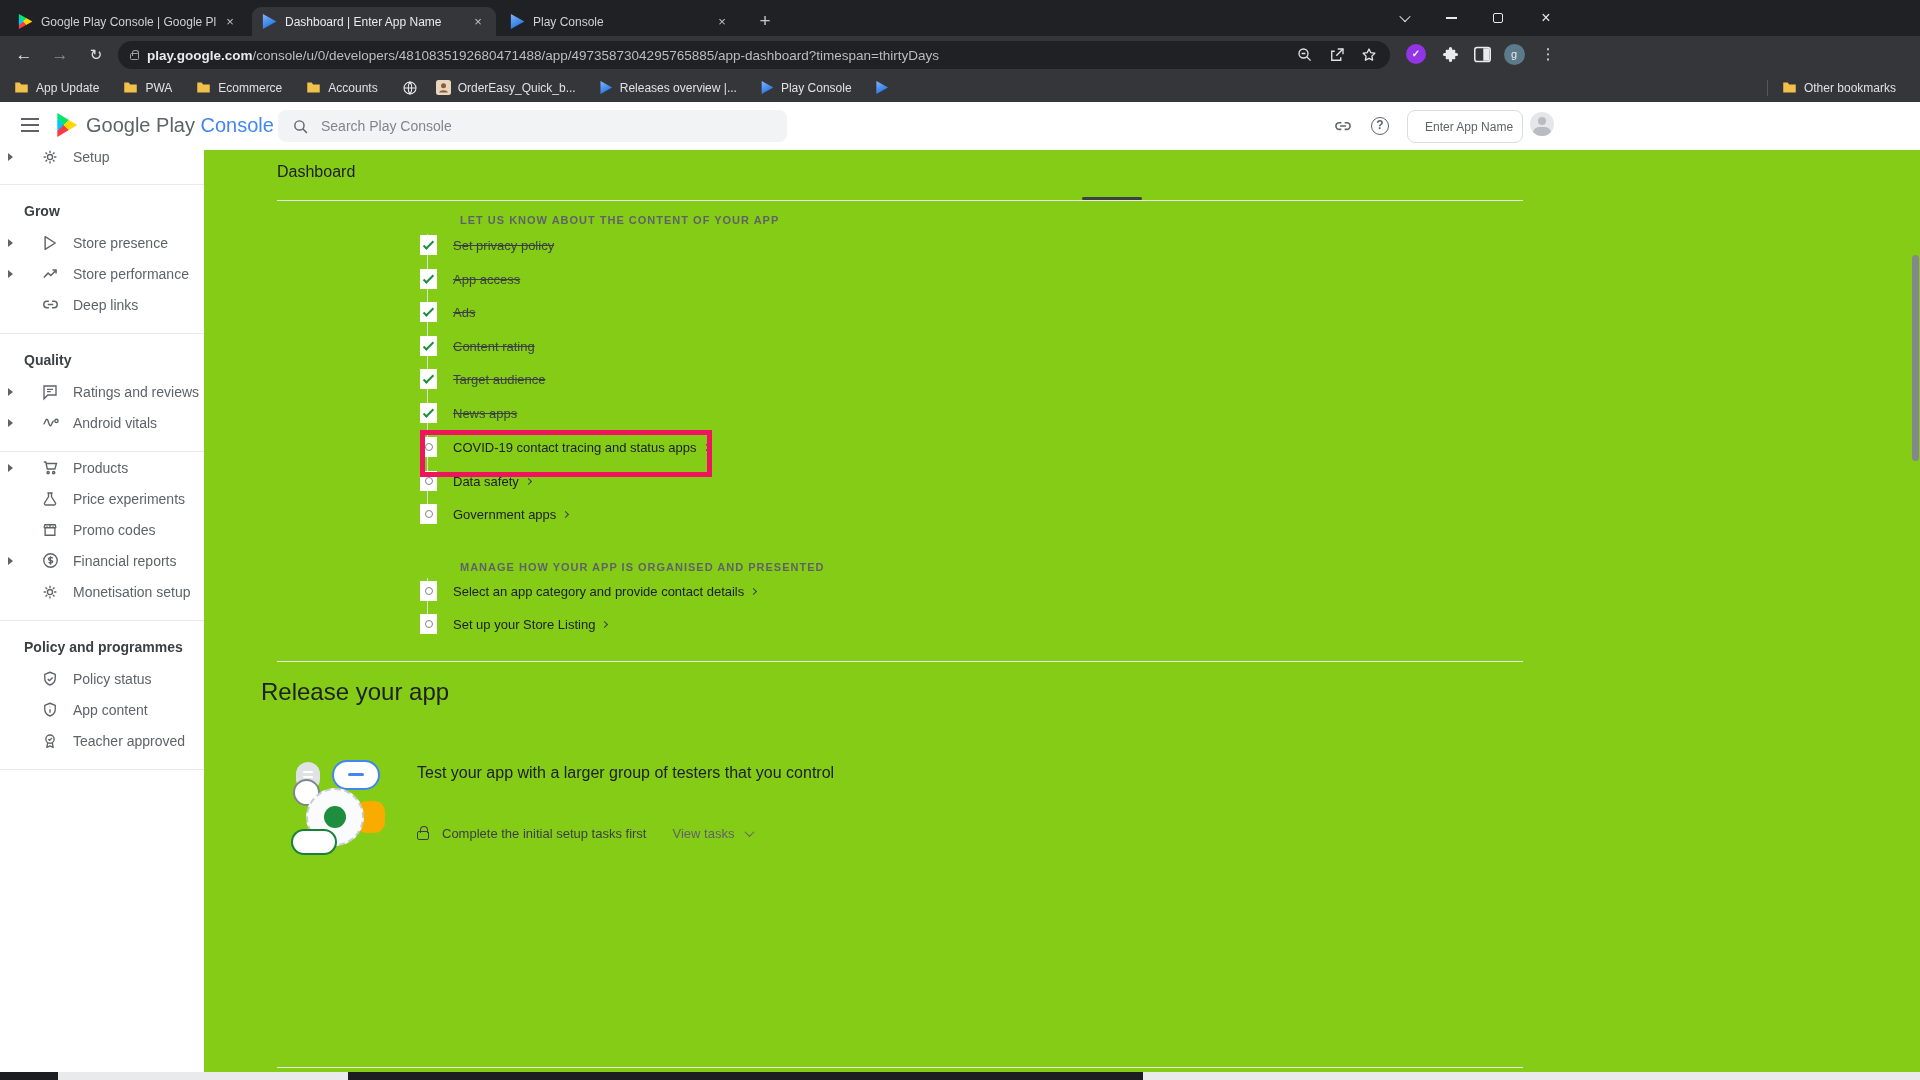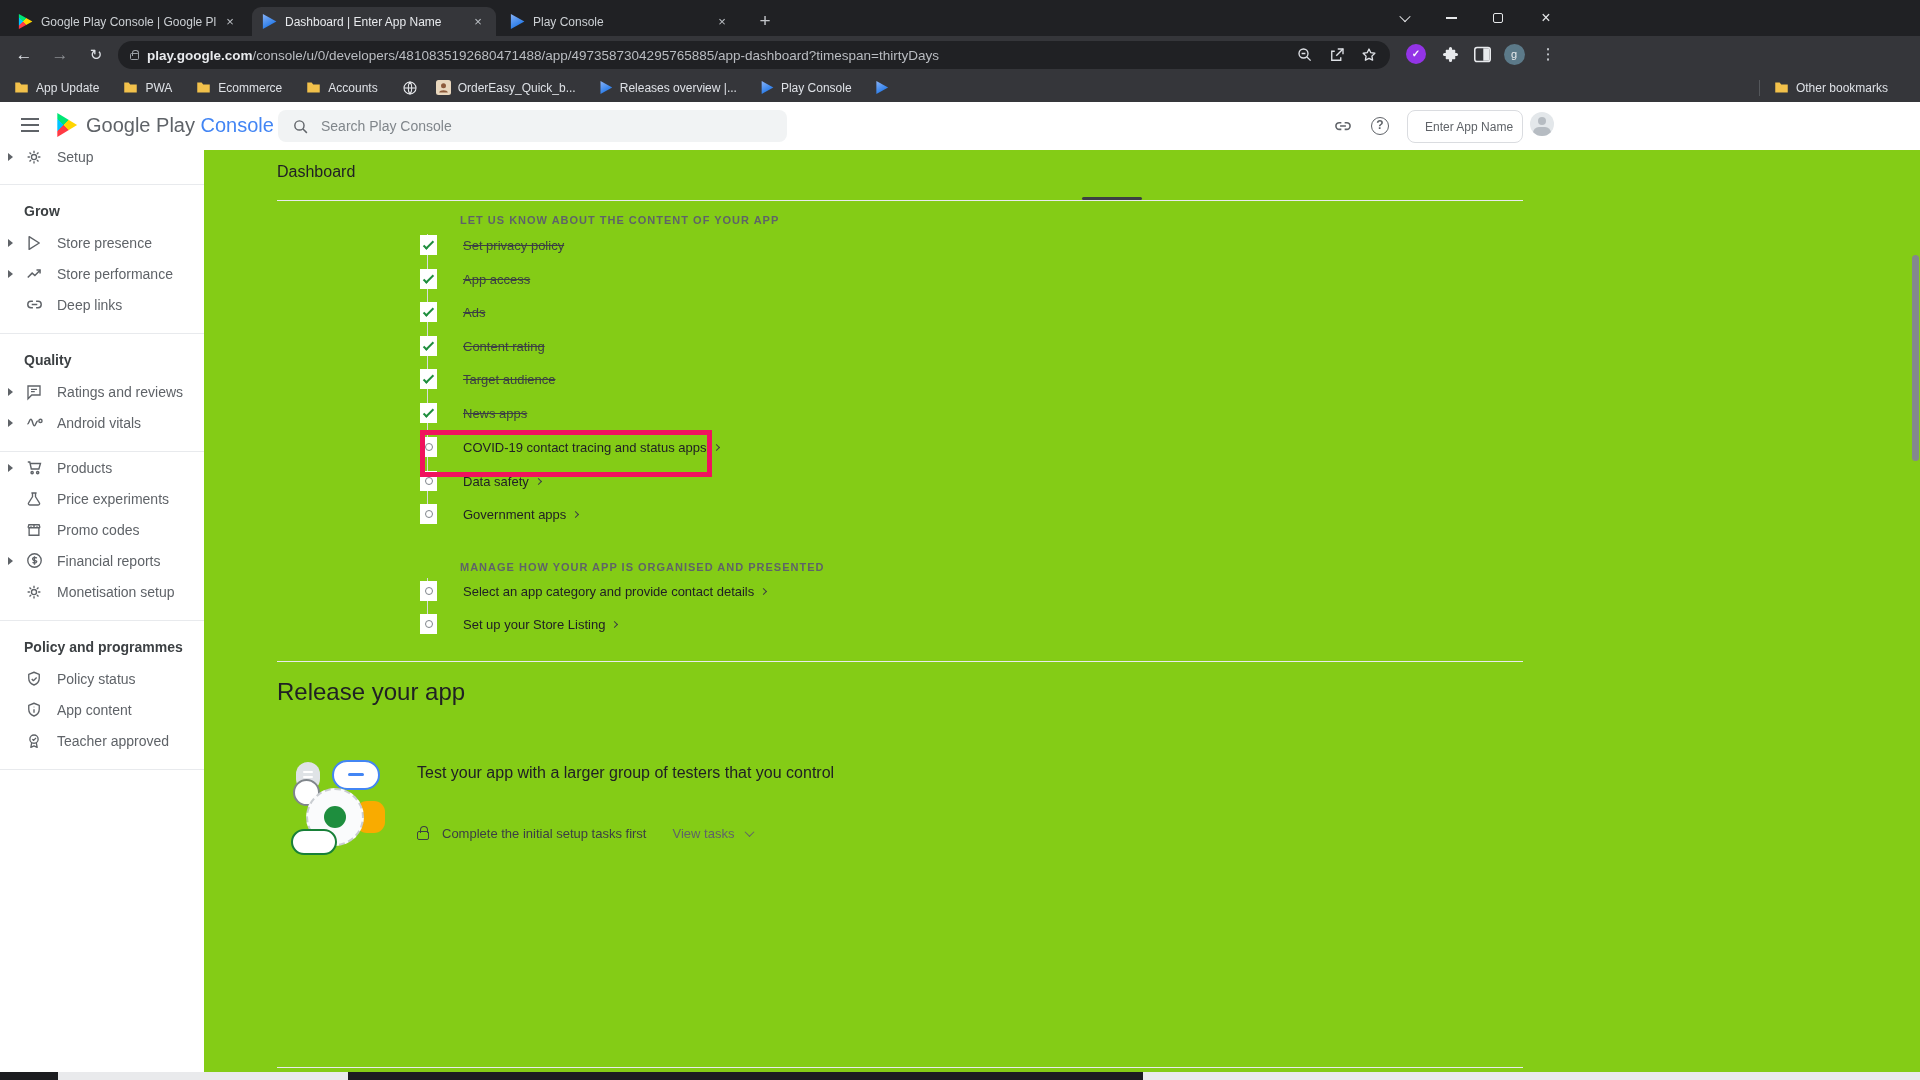--- a/index.html
+++ b/index.html
@@ -74,52 +74,52 @@
     font-size:12px; font-weight:bold; line-height:15px; text-align:center; }
   .apppill { position:absolute; left:1407px; top:8px; width:116px; height:33px; border:1px solid #dadce0;
     border-radius:8px; display:flex; align-items:center; padding:0 9px; gap:8px; }
   .apppill .txt { font-size:12px; color:#5f6368; white-space:nowrap; }
   .havatar { position:absolute; left:1530px; top:10px; width:24px; height:24px; border-radius:12px; background:#e3e7ea; overflow:hidden;}
   .havatar:before { content:""; position:absolute; left:8px; top:5px; width:8px; height:8px; border-radius:4px; background:#b6bcc2;}
   .havatar:after { content:""; position:absolute; left:3px; top:15px; width:18px; height:12px; border-radius:9px; background:#b6bcc2;}
 
   
   .sidebar { position:absolute; left:0; top:150px; width:204px; bottom:8px; background:#fff; overflow:hidden; }
-  .srow { height:31px; display:flex; align-items:center; position:relative; padding-left:24px; }
+  .srow { height:31px; display:flex; align-items:center; position:relative; padding-left:40px; }
   .srow.setup { height:26px; margin-top:-6px; }
   .sarrow { position:absolute; left:8px; width:0; height:0; border-left:5px solid #5f6368;
     border-top:4px solid transparent; border-bottom:4px solid transparent; }
   .sicon { width:20px; height:20px; margin-right:13px; flex:none; display:flex; align-items:center; justify-content:center;}
   .slabel { font-size:14px; color:#5f6368; white-space:nowrap; }
   .sheading { padding:18px 0 8px 24px; font-size:14px; color:#3c4043; font-weight:bold; }
   .sdivider { height:1px; background:#e8eaed; margin-top:13px; }
   .sdivider.first { margin-top:14px; }
 
   
   .main { position:absolute; left:204px; top:150px; right:0; bottom:8px; background:#84cc16; }
   .page-title { position:absolute; left:73px; top:13px; font-size:16px; color:#202124; }
   .hr { position:absolute; left:73px; width:1246px; height:1px; background:#e8eaed; }
   .hr-tick { position:absolute; left:878px; top:47px; width:60px; height:3px; background:#3c4043; border-radius:2px;}
   .sec-heading { position:absolute; left:213px; font-size:11px; font-weight:bold; letter-spacing:1px;
     color:#5f6368;padding-left:43px; }
   .vline { position:absolute; left:223px; width:1px; background:#dadce0; }
   .trow { position:absolute; left:216px; height:20px; display:flex; align-items:center; }
   .ticon { width:17px; height:20px; background:#fff; z-index:1; display:flex; align-items:center;
     justify-content:center; flex:none; }
-  .tlabel { margin-left:26px; font-size:13px; color:#202124; white-space:nowrap; }
+  .tlabel { margin-left:16px; font-size:13px; color:#202124; white-space:nowrap; }
   .done .tlabel { color:#3c4043; text-decoration:line-through; }
   .checkmark { width:11px; height:5px; border-left:2px solid #1e8e3e; border-bottom:2px solid #1e8e3e;
     transform:rotate(-45deg) translate(1px,-1px); }
   .circ { width:8px; height:8px; border:1.5px solid #80868b; border-radius:50%; background:#fff; }
   .chev-r { width:5px; height:5px; border-top:1.5px solid #3c4043; border-right:1.5px solid #3c4043;
     transform:rotate(45deg); margin-left:7px; }
   .highlight-box { position:absolute; left:216px; top:280px; width:292px; height:47px;
     border:5px solid #f0135e; z-index:2; }
 
-  .release-title { position:absolute; left:73px; top:528px; font-size:24px; color:#202124; }
+  .release-title { position:absolute; left:57px; top:528px; font-size:24px; color:#202124; }
   .card-title { position:absolute; left:213px; top:614px; font-size:16px; color:#202124; }
   .card-desc { position:absolute; left:213px; top:642px; font-size:13px; color:#5f6368; }
   .lockrow { position:absolute; left:213px; top:672px; height:22px; display:flex; align-items:center; }
   .lock-big { width:12px; height:9px; border:1.6px solid #3c4043; border-radius:2px; position:relative; margin-top:5px;}
   .lock-big:before { content:""; position:absolute; left:1.6px; top:-6px; width:6px; height:6px;
     border:1.6px solid #3c4043; border-bottom:none; border-radius:4px 4px 0 0; }
   .locknote { margin-left:13px; font-size:13px; color:#3c4043; }
   .viewtasks { margin-left:26px; font-size:13px; color:#5f6368; display:flex; align-items:center; }
   .chev-d { width:7px; height:7px; border-right:1.6px solid #5f6368; border-bottom:1.6px solid #5f6368;
     transform:rotate(45deg) translate(-1px,-1px); margin-left:12px; }
@@ -271,21 +271,21 @@
     </span>
     <span class="bmitem">
       <span class="favicon play-blue" style="width:13px;height:13px;"></span>
       <span>Play Console</span>
     </span>
     <span class="bmitem">
       <span class="favicon play-blue" style="width:13px;height:13px;"></span>
     </span>
     <span class="spacer"></span>
     <span class="bm-sep"></span>
-    <span class="bmitem" style="margin-right:18px;">
+    <span class="bmitem" style="margin-right:10px;">
       <svg width="15" height="13" viewBox="0 0 24 20">
           <path fill="#f2c14b" d="M2 2h7l2.5 3H22v13H2z"></path>
         </svg>
       <span>Other bookmarks</span>
     </span>
   </div>
 
   <div class="appheader">
     <div class="hamburger">
         <i></i>

